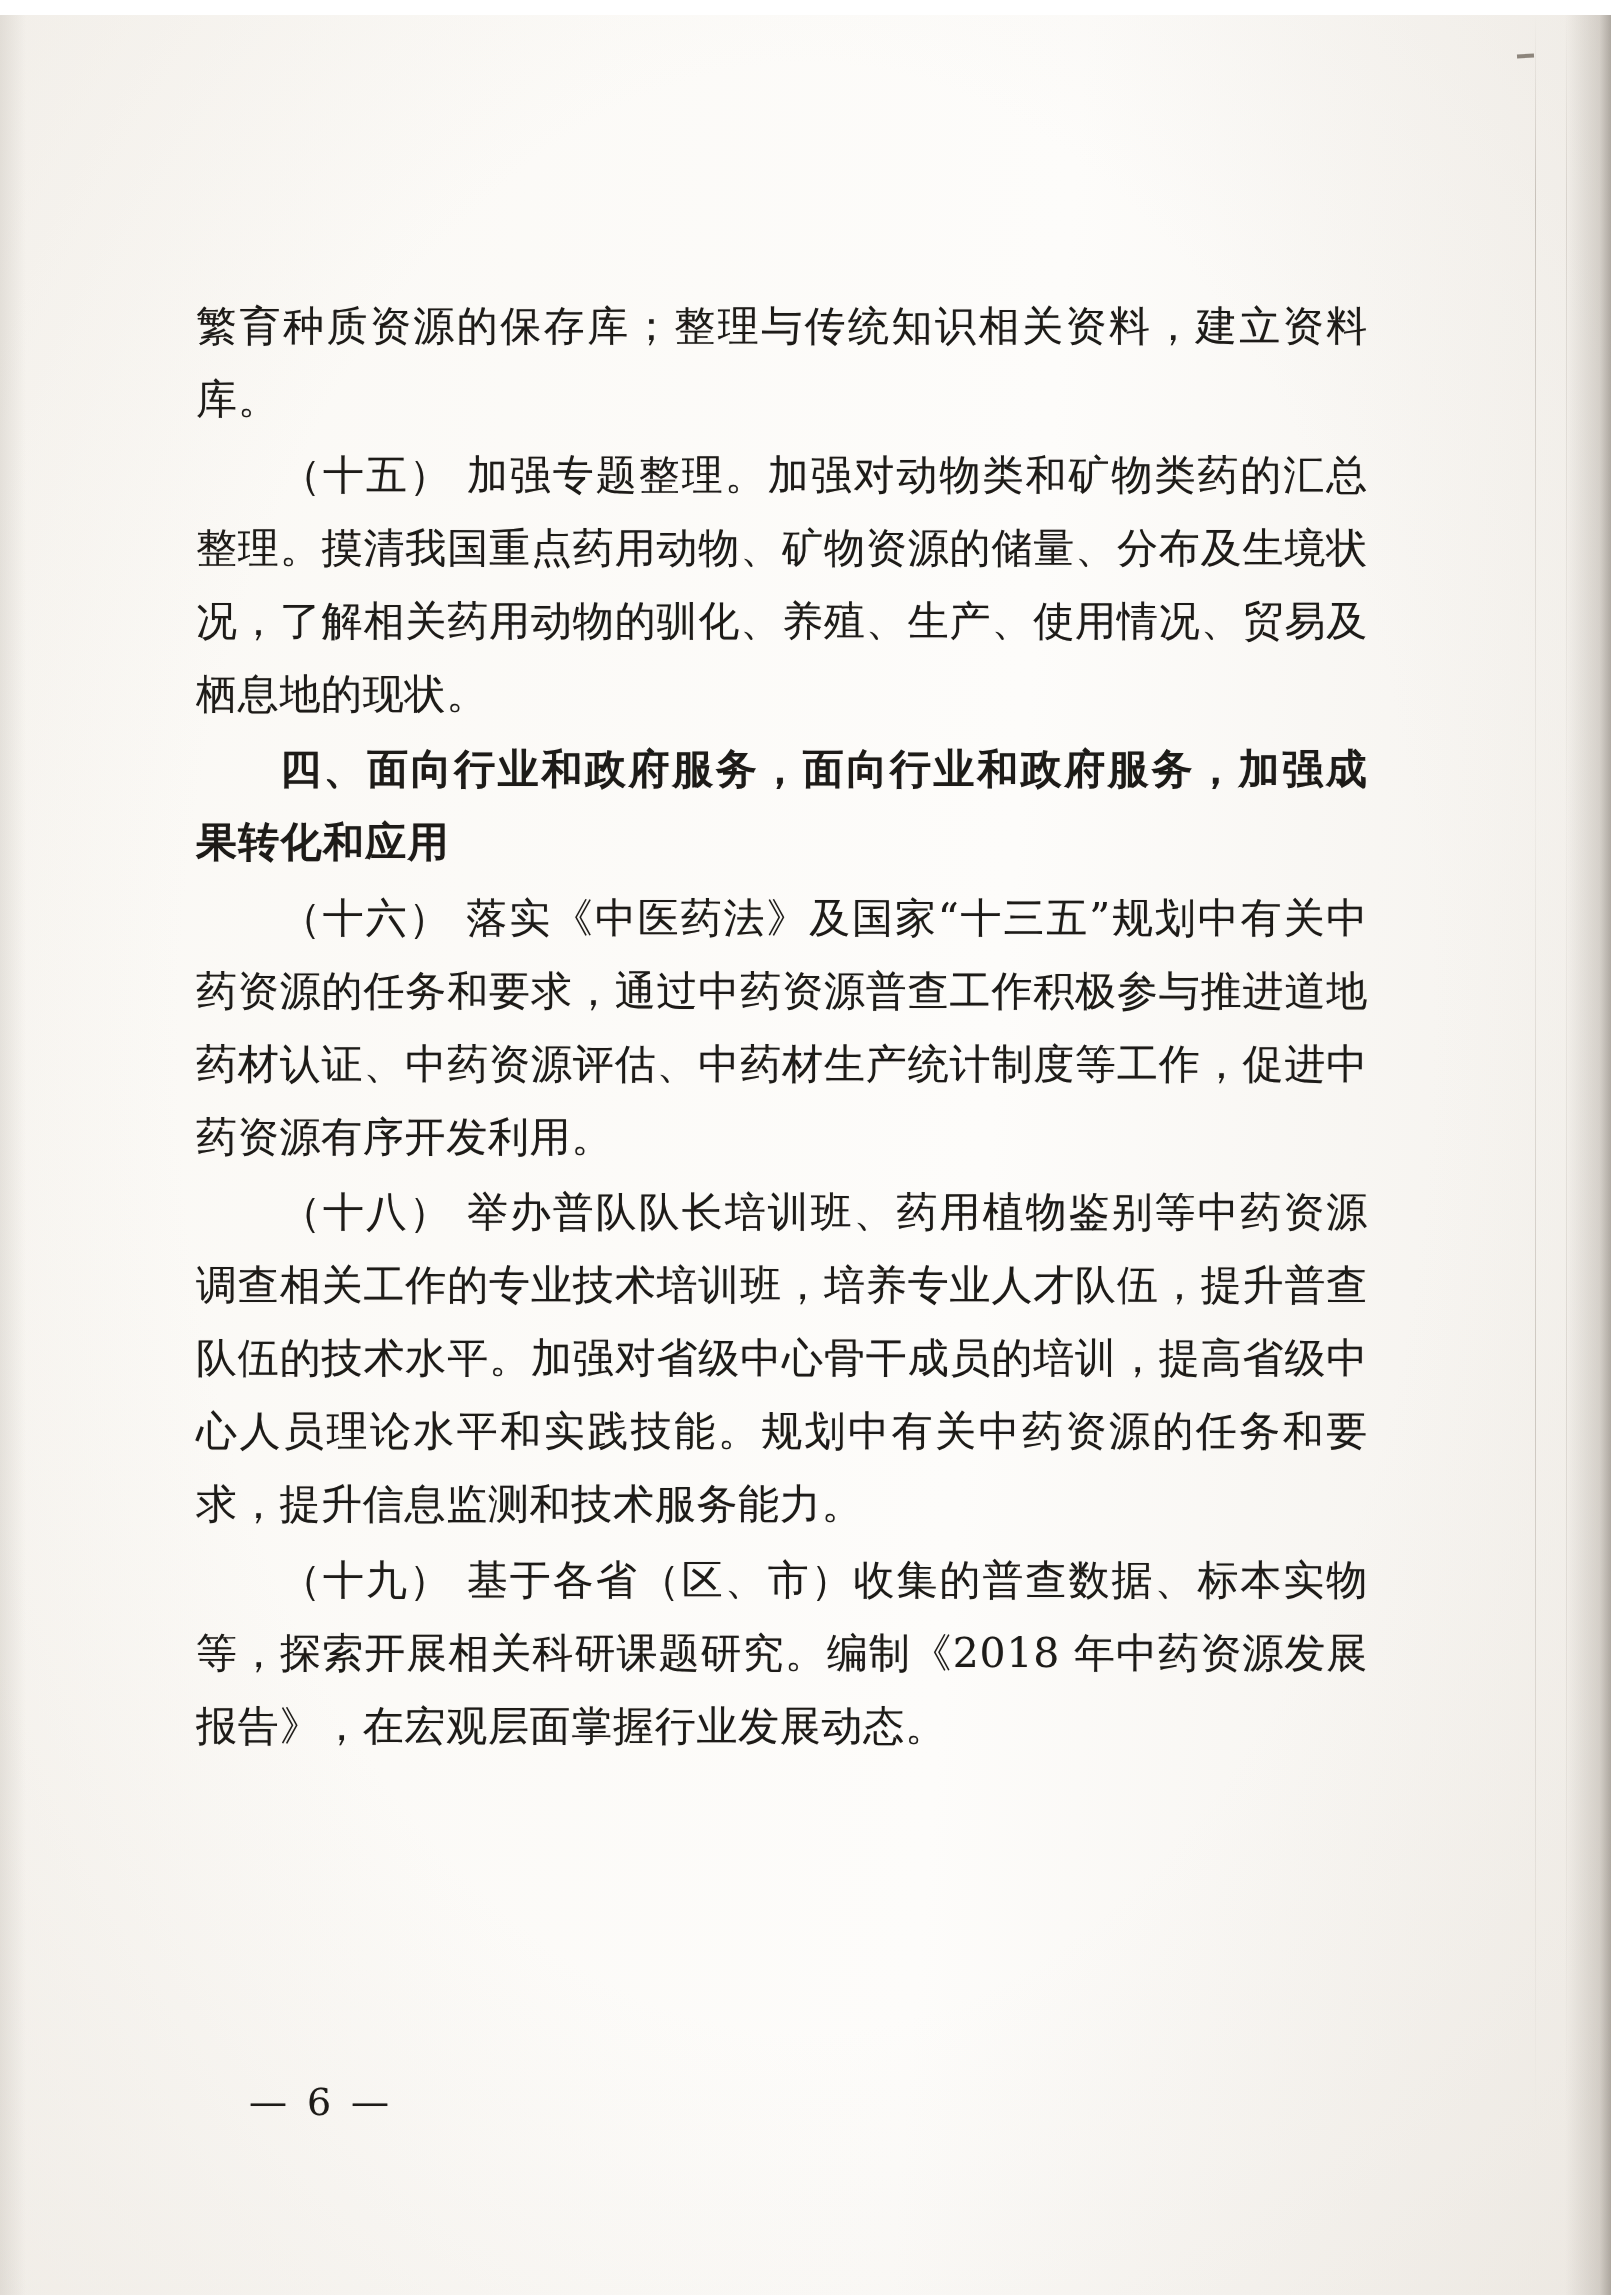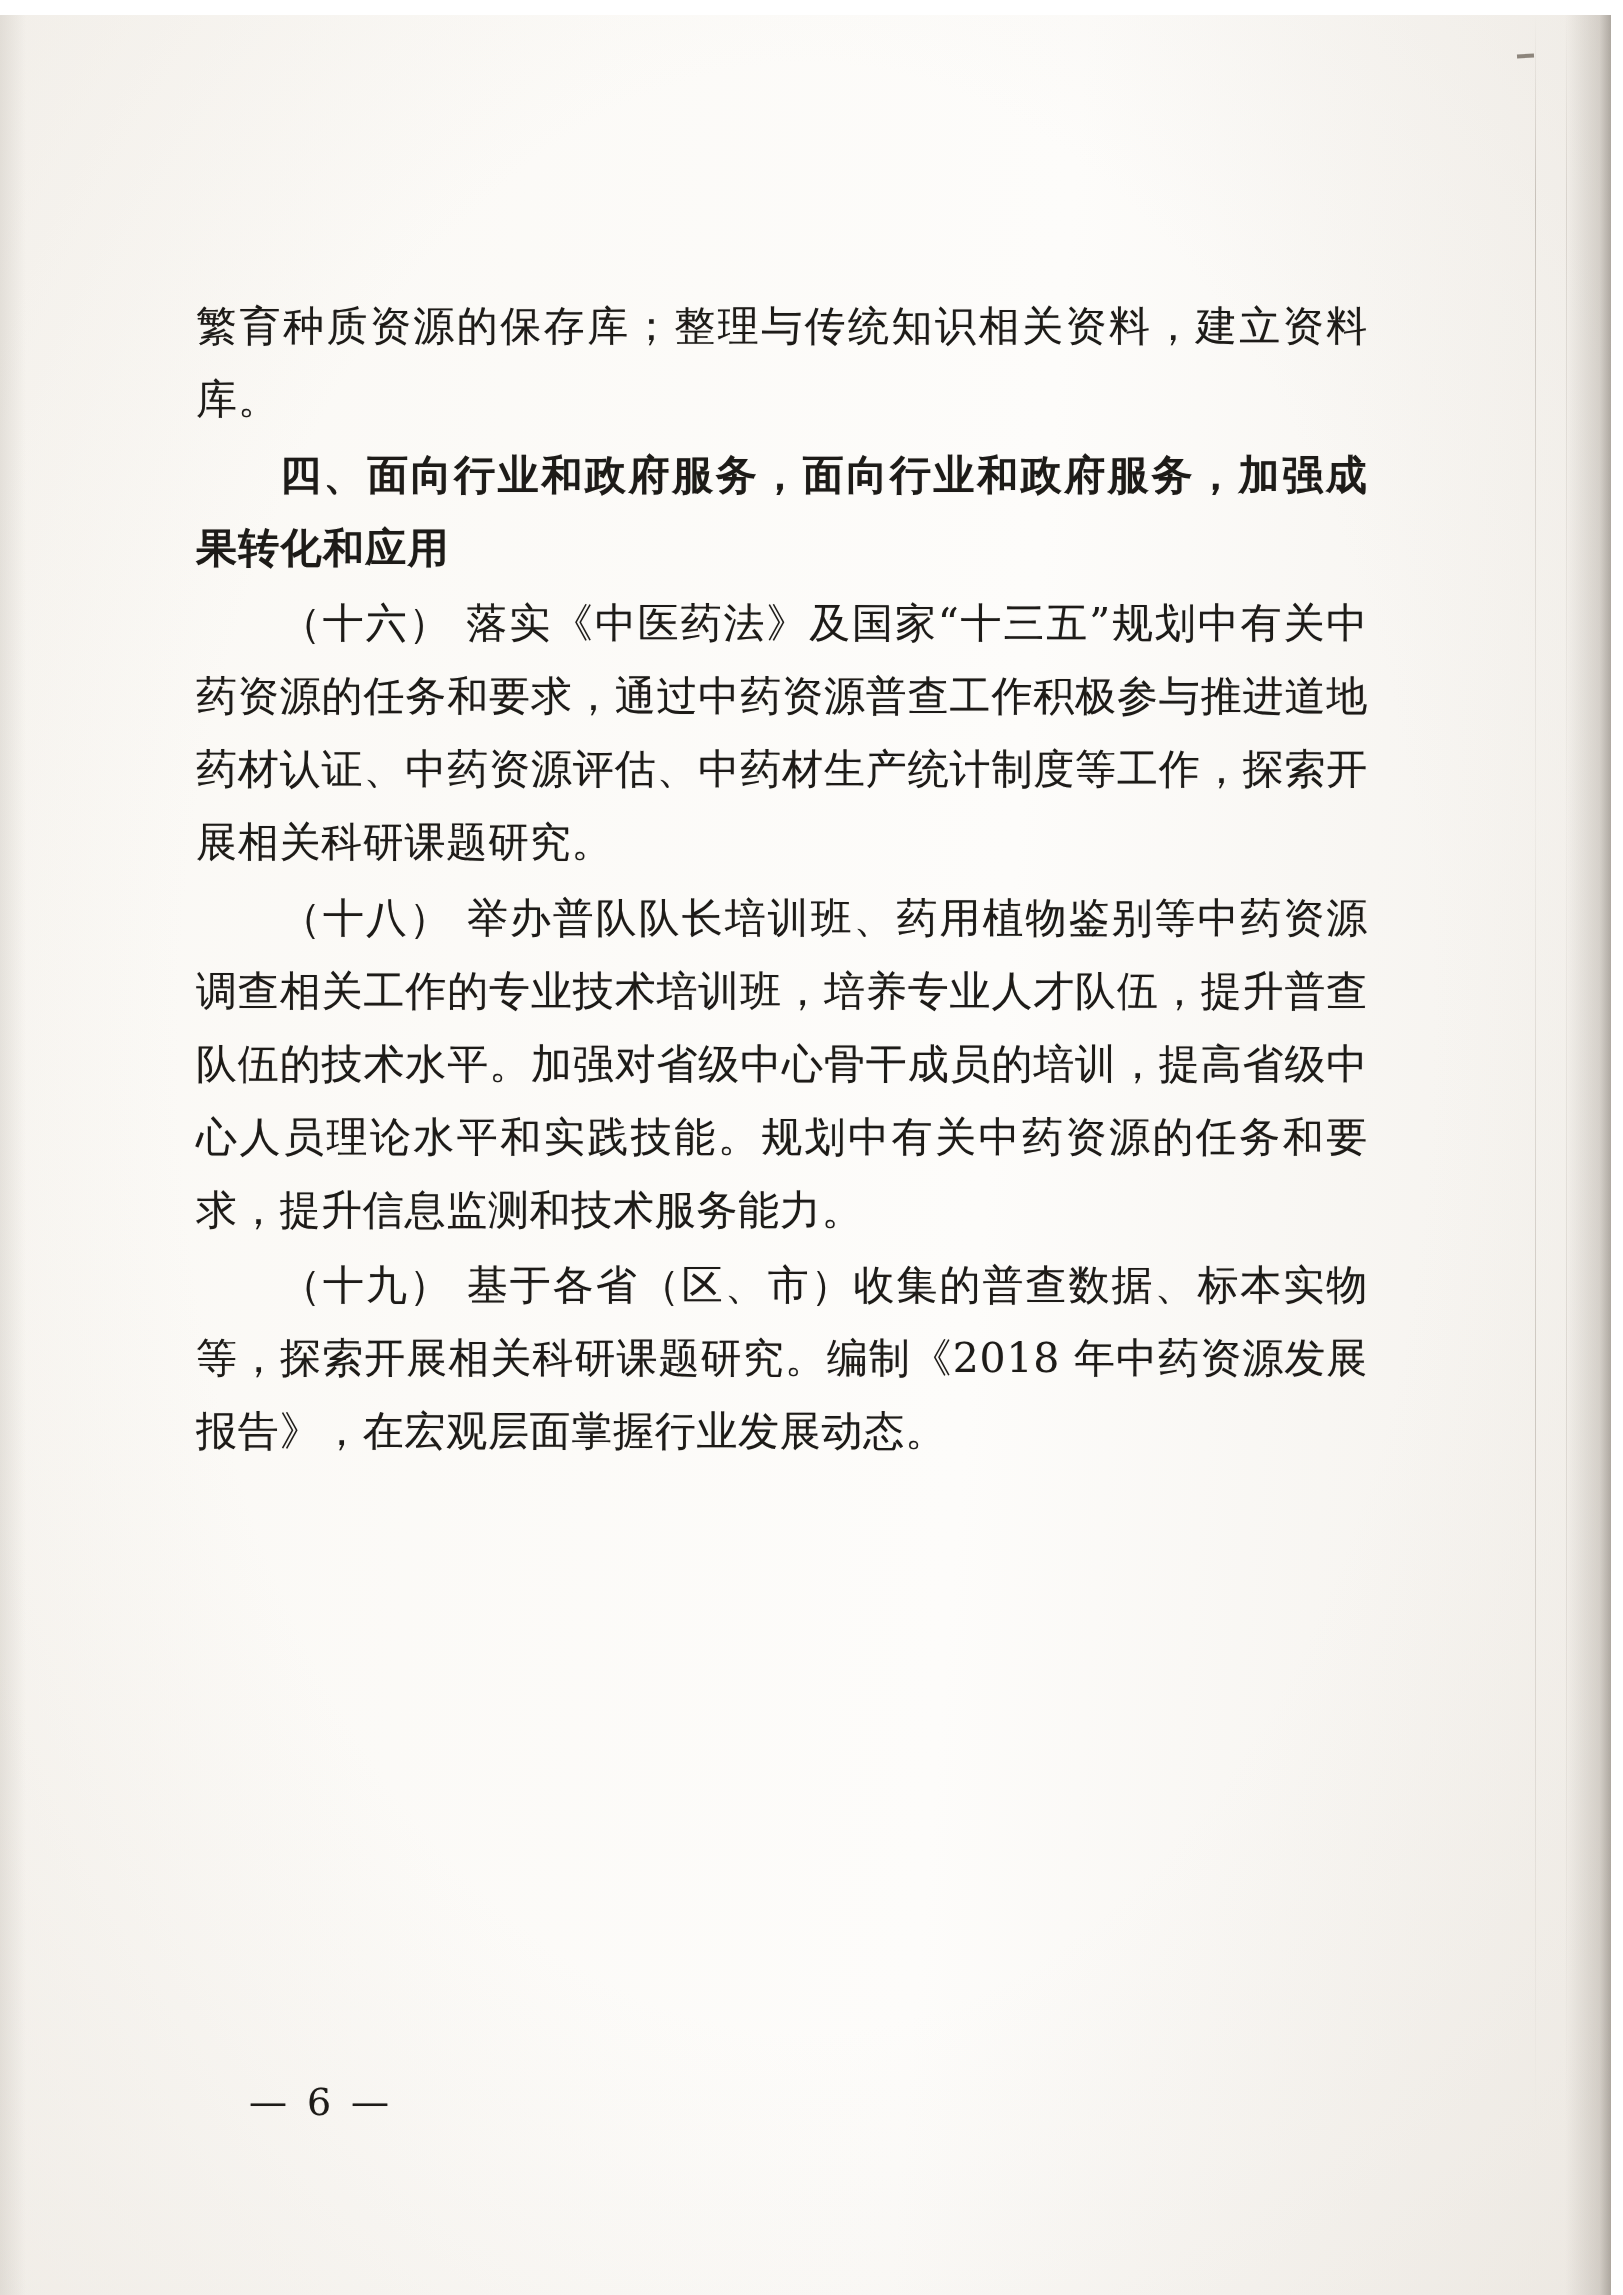--- a/index.html
+++ b/index.html
@@ -114,22 +114,23 @@
 
   <div class="scan-tint"></div>
   <div class="edge-shadow-left"></div>
   <div class="edge-shadow-right"></div>
   <div class="crease c1"></div>
   <div class="crease c2"></div>
   <div class="corner-mark"></div>
 
   <div class="content">
     <p class="para">繁育种质资源的保存库；整理与传统知识相关资料，建立资料库。</p>
+    <p class="para indent">（十五） 加强专题整理。加强对动物类和矿物类药的汇总整理。摸清我国重点药用动物、矿物资源的储量、分布及生境状况，了解相关药用动物的驯化、养殖、生产、使用情况、贸易及栖息地的现状。</p>
     <p class="para heading">四、面向行业和政府服务，面向行业和政府服务，加强成果转化和应用</p>
-    <p class="para indent">（十六） 落实《中医药法》及国家“十三五”规划中有关中药资源的任务和要求，通过中药资源普查工作积极参与推进道地药材认证、中药资源评估、中药材生产统计制度等工作，探索开展相关科研课题研究。</p>
+    <p class="para indent">（十六） 落实《中医药法》及国家“十三五”规划中有关中药资源的任务和要求，通过中药资源普查工作积极参与推进道地药材认证、中药资源评估、中药材生产统计制度等工作，促进中药资源有序开发利用。</p>
     <p class="para indent">（十八） 举办普队队长培训班、药用植物鉴别等中药资源调查相关工作的专业技术培训班，培养专业人才队伍，提升普查队伍的技术水平。加强对省级中心骨干成员的培训，提高省级中心人员理论水平和实践技能。规划中有关中药资源的任务和要求，提升信息监测和技术服务能力。</p>
     <p class="para indent">（十九） 基于各省（区、市）收集的普查数据、标本实物等，探索开展相关科研课题研究。编制《2018 年中药资源发展报告》，在宏观层面掌握行业发展动态。</p>
   </div>
 
   <div class="pagenum">— 6 —</div>
 
 </div>
 
 
 </body></html>

